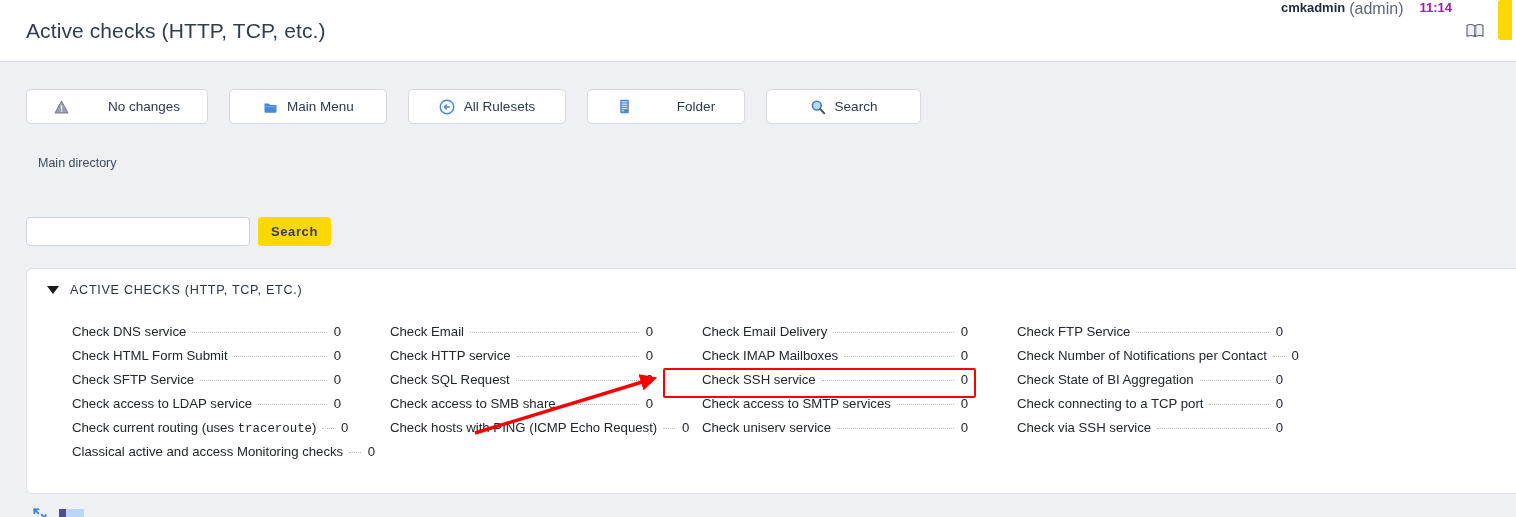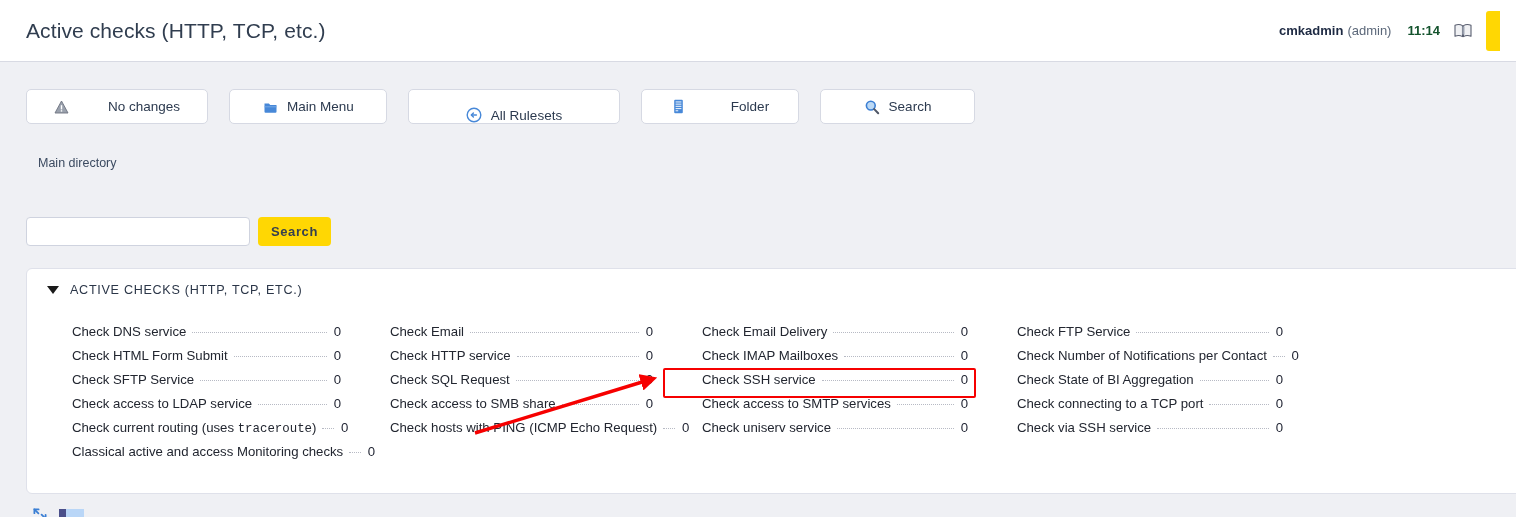--- a/index.html
+++ b/index.html
@@ -33,39 +33,38 @@
   .page-title {
     margin-left: 26px;
     font-size: 21px;
     font-weight: 400;
     color: #303d4f;
     letter-spacing: .1px;
     white-space: nowrap;
   }
   .title-right {
     display: flex;
-    align-items: center;
     height: 100%;
-    margin-right: 16px;
+    margin-right: 4px;
     white-space: nowrap;
   }
   .user-name {
     font-size: 13px;
     font-weight: bold;
     color: #1d2942;
   }
   .user-role {
-    font-size: 13px;
+    font-size: 16px;
     color: #5b6779;
     margin-left: 4px;
   }
   .clock {
     font-size: 13px;
     font-weight: bold;
-    color: #14532d;
+    color: #a21caf;
     margin-left: 16px;
   }
   .help-icon {
     margin-left: 14px;
     display: inline-flex;
     align-items: center;
   }
   .edge-tab {
     width: 14px;
     height: 40px;
@@ -91,21 +90,21 @@
     justify-content: center;
     gap: 9px;
     font-size: 13.5px;
     color: #2c3a4f;
     cursor: pointer;
     padding: 0 14px;
     white-space: nowrap;
   }
   .tb-btn[data-name="toolbar-no-changes"] { width: 182px; gap: 38px; }
   .tb-btn[data-name="toolbar-main-menu"]  { width: 158px; }
-  .tb-btn[data-name="toolbar-all-rulesets"] { width: 212px; align-items: flex-end; }
+  .tb-btn[data-name="toolbar-all-rulesets"] { width: 158px; }
   .tb-btn[data-name="toolbar-folder"]     { width: 158px; gap: 44px; }
   .tb-btn[data-name="toolbar-search"]     { width: 155px; }
   .tb-ico { display: inline-flex; align-items: center; justify-content: center; width: 16px; height: 16px; }
 
   
   .breadcrumb {
     position: absolute;
     left: 38px; top: 156px;
     font-size: 12.5px;
     color: #3b4a60;

